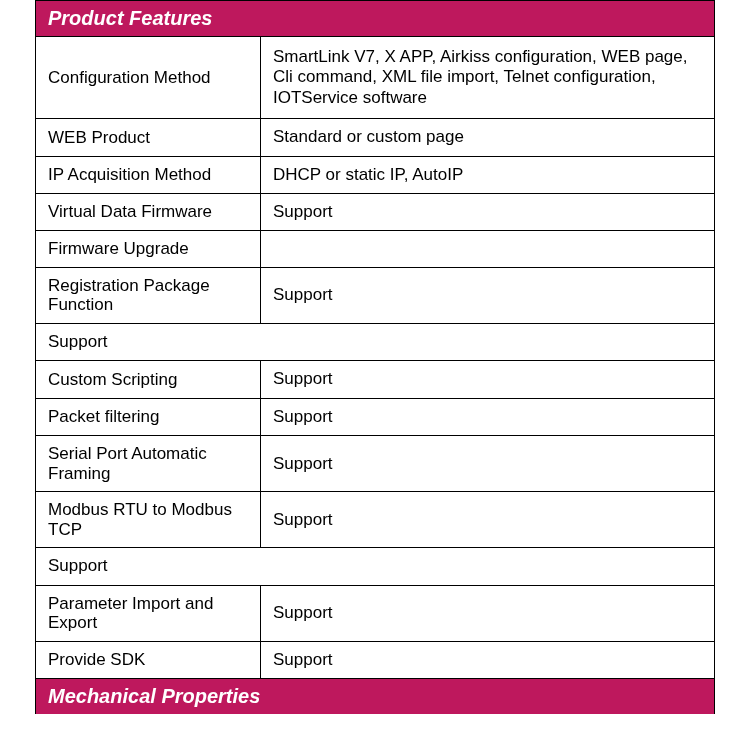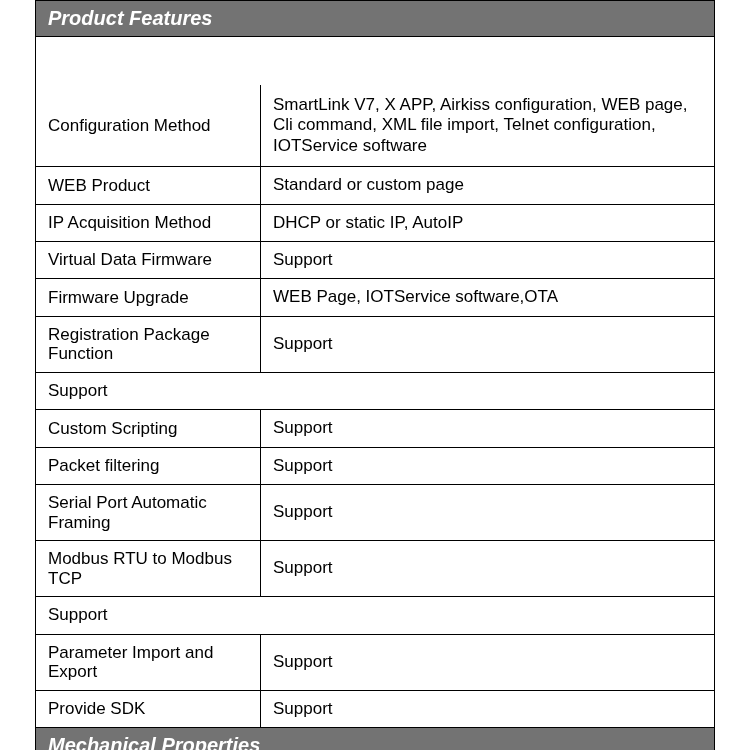--- a/index.html
+++ b/index.html
@@ -15,21 +15,21 @@
       overflow: hidden;
       padding: 0;
     }
     .table-container {
       width: 680px;
       margin: 0 auto;
       border-left: 1px solid #000;
       border-right: 1px solid #000;
     }
     .section-header {
-      background: #737373;
+      background: #be185d;
       color: #fff;
       font-style: italic;
       font-weight: bold;
       font-size: 20px;
       padding: 6px 12px;
       border-top: 1px solid #000;
     }
     .row {
       display: flex;
       border-top: 1px solid #000;
@@ -50,21 +50,20 @@
       font-size: 17px;
       color: #000;
       line-height: 1.2;
       display: flex;
       align-items: center;
     }
     .row.tall .cell-label,
     .row.tall .cell-value {
       padding-top: 10px;
       padding-bottom: 10px;
-      margin-top: 48px;
     }
   </style>
 </head>
 <body>
 
 <div class="table-container" id="table-root">
     <div class="section-header">Product Features</div>
     <div class="row tall">
       <div class="cell-label">Configuration Method</div>
       <div class="cell-value">SmartLink V7, X APP, Airkiss configuration, WEB page, Cli command, XML file import, Telnet configuration, IOTService software</div>
@@ -76,21 +75,20 @@
     <div class="row">
       <div class="cell-label">IP Acquisition Method</div>
       <div class="cell-value">DHCP or static IP, AutoIP</div>
     </div>
     <div class="row">
       <div class="cell-label">Virtual Data Firmware</div>
       <div class="cell-value">Support</div>
     </div>
     <div class="row">
       <div class="cell-label">Firmware Upgrade</div>
-      <div class="cell-value">WEB Page, IOTService software,OTA</div>
     </div>
     <div class="row">
       <div class="cell-label">Registration Package Function</div>
       <div class="cell-value">Support</div>
     </div>
     <div class="row">
       <div class="cell-value">Support</div>
     </div>
     <div class="row">
       <div class="cell-label">Custom Scripting</div>

